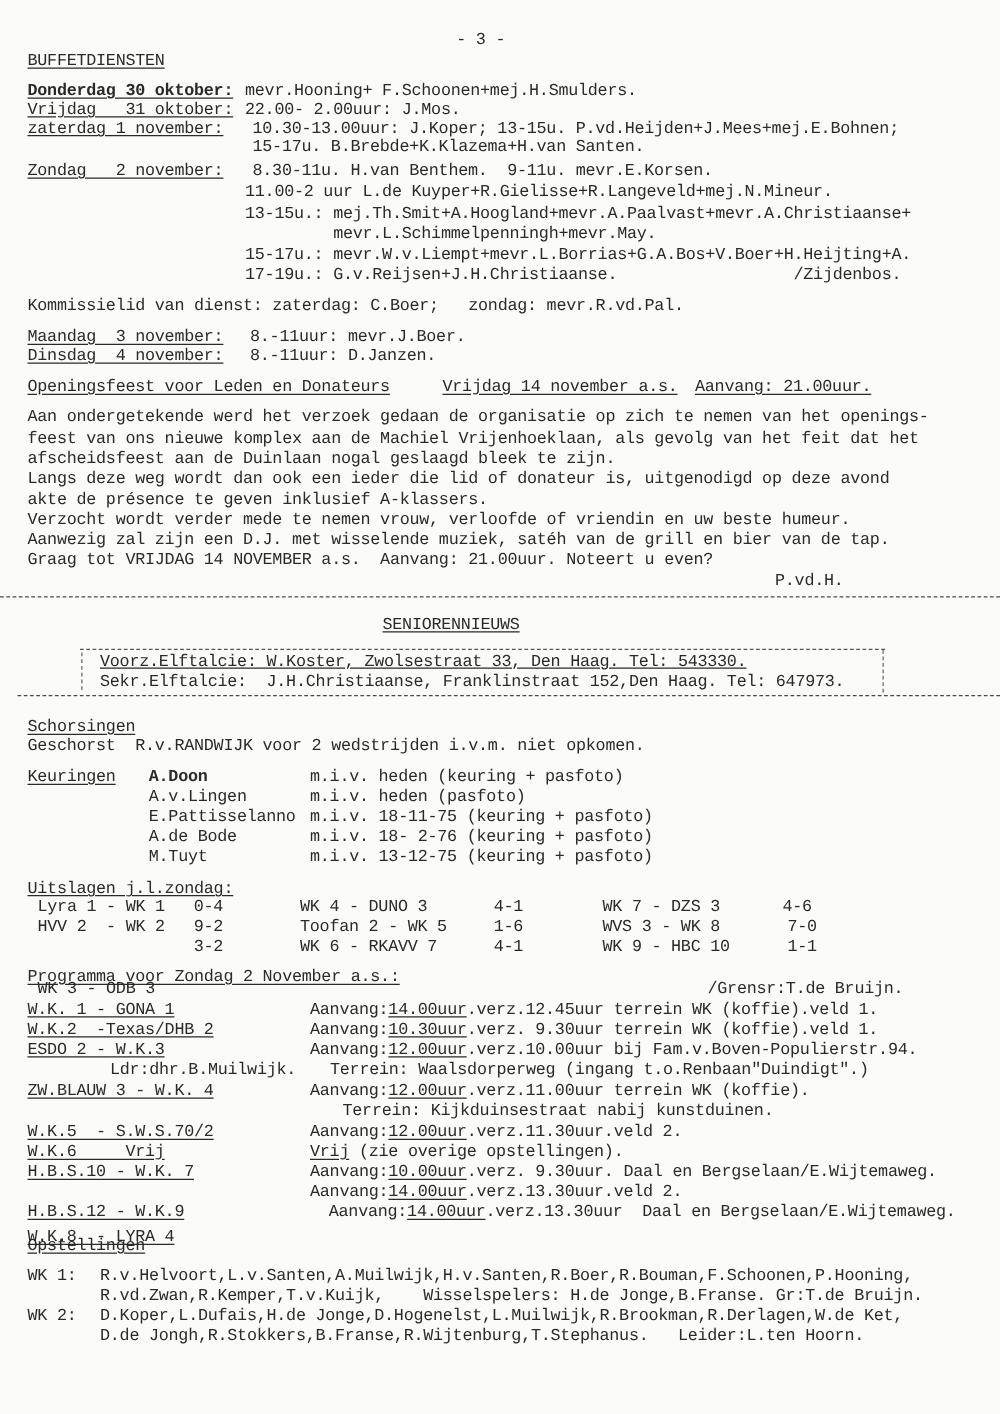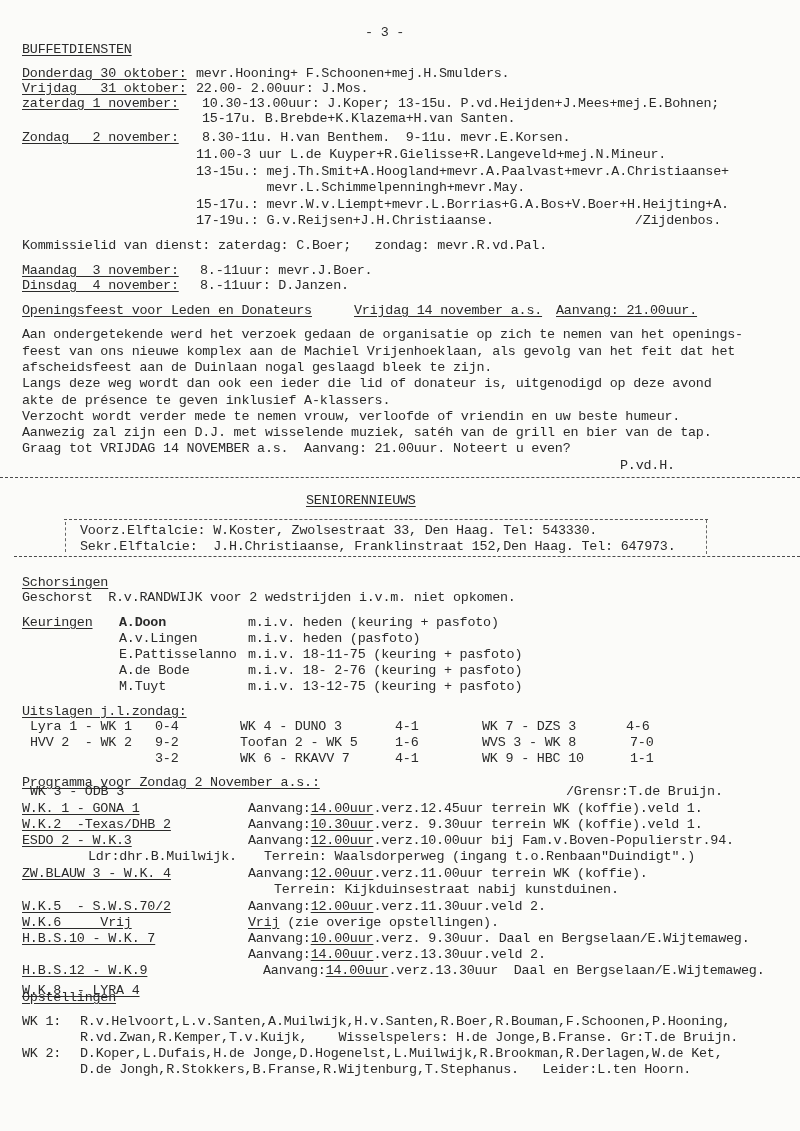--- a/index.html
+++ b/index.html
@@ -15,30 +15,30 @@
   .vbar { position: absolute; border-left: 1px dashed #666; }
   .col { position: absolute; white-space: pre; line-height: 15px; }
 </style>
 </head>
 <body>
 
 <div class="abs" style="left:365px;top:25px;">- 3 -</div>
 
 <div class="abs u" style="left:22px;top:42px;">BUFFETDIENSTEN</div>
 
-<div class="abs u" style="left:22px;top:66px;">Donderdag 30 oktober:</div>
+<div class="abs u" style="left:22px;top:66px;font-weight:bold;">Donderdag 30 oktober:</div>
 <div class="abs" style="left:196px;top:66px;">mevr.Hooning+ F.Schoonen+mej.H.Smulders.</div>
 <div class="abs u" style="left:22px;top:81px;">Vrijdag   31 oktober:</div>
 <div class="abs" style="left:196px;top:81px;">22.00- 2.00uur: J.Mos.</div>
 <div class="abs u" style="left:22px;top:96px;">zaterdag 1 november:</div>
 <div class="abs" style="left:202px;top:96px;">10.30-13.00uur: J.Koper; 13-15u. P.vd.Heijden+J.Mees+mej.E.Bohnen;</div>
 <div class="abs" style="left:202px;top:111px;">15-17u. B.Brebde+K.Klazema+H.van Santen.</div>
 <div class="abs u" style="left:22px;top:130px;">Zondag   2 november:</div>
 <div class="abs" style="left:202px;top:130px;">8.30-11u. H.van Benthem.  9-11u. mevr.E.Korsen.</div>
-<div class="abs" style="left:196px;top:147px;">11.00-3 uur L.de Kuyper+R.Gielisse+R.Langeveld+mej.N.Mineur.</div>
+<div class="abs" style="left:196px;top:147px;">11.00-2 uur L.de Kuyper+R.Gielisse+R.Langeveld+mej.N.Mineur.</div>
 <div class="abs" style="left:196px;top:164px;">13-15u.: mej.Th.Smit+A.Hoogland+mevr.A.Paalvast+mevr.A.Christiaanse+</div>
 <div class="abs" style="left:196px;top:180px;">         mevr.L.Schimmelpenningh+mevr.May.</div>
 <div class="abs" style="left:196px;top:197px;">15-17u.: mevr.W.v.Liempt+mevr.L.Borrias+G.A.Bos+V.Boer+H.Heijting+A.</div>
 <div class="abs" style="left:196px;top:213px;">17-19u.: G.v.Reijsen+J.H.Christiaanse.                  /Zijdenbos.</div>
 
 <div class="abs" style="left:22px;top:238px;">Kommissielid van dienst: zaterdag: C.Boer;   zondag: mevr.R.vd.Pal.</div>
 
 <div class="abs u" style="left:22px;top:263px;text-align:right;">Maandag  3 november:</div>
 <div class="abs" style="left:200px;top:263px;">8.-11uur: mevr.J.Boer.</div>
 <div class="abs u" style="left:22px;top:278px;">Dinsdag  4 november:</div>
@@ -58,21 +58,21 @@
 <div class="abs" style="left:22px;top:441px;">Graag tot VRIJDAG 14 NOVEMBER a.s.  Aanvang: 21.00uur. Noteert u even?</div>
 <div class="abs" style="left:620px;top:458px;">P.vd.H.</div>
 
 <div class="hr" style="left:0;top:477px;width:800px;"></div>
 
 <div class="abs u" style="left:306px;top:493px;">SENIORENNIEUWS</div>
 
 <div class="box-top" style="left:64px;top:519px;width:644px;"></div>
 <div class="vbar" style="left:65px;top:522px;height:30px;"></div>
 <div class="vbar" style="left:706px;top:520px;height:34px;"></div>
-<div class="abs" style="left:80px;top:523px;">Voorz.Elftalcie: W.Koster, Zwolsestraat 33, Den Haag. Tel: 543330.</div>
+<div class="abs" style="left:80px;top:523px;text-decoration:underline;">Voorz.Elftalcie: W.Koster, Zwolsestraat 33, Den Haag. Tel: 543330.</div>
 <div class="abs" style="left:80px;top:539px;">Sekr.Elftalcie:  J.H.Christiaanse, Franklinstraat 152,Den Haag. Tel: 647973.</div>
 <div class="hr" style="left:14px;top:556px;width:786px;border-top-width:1px;"></div>
 
 <div class="abs u" style="left:22px;top:575px;">Schorsingen</div>
 <div class="abs" style="left:22px;top:590px;">Geschorst  R.v.RANDWIJK voor 2 wedstrijden i.v.m. niet opkomen.</div>
 
 <div class="abs u" style="left:22px;top:615px;">Keuringen</div>
 <div class="abs" style="left:119px;top:615px;font-weight:bold;">A.Doon</div>
 <div class="abs" style="left:248px;top:615px;">m.i.v. heden (keuring + pasfoto)</div>
 <div class="abs" style="left:119px;top:631px;">A.v.Lingen</div>

